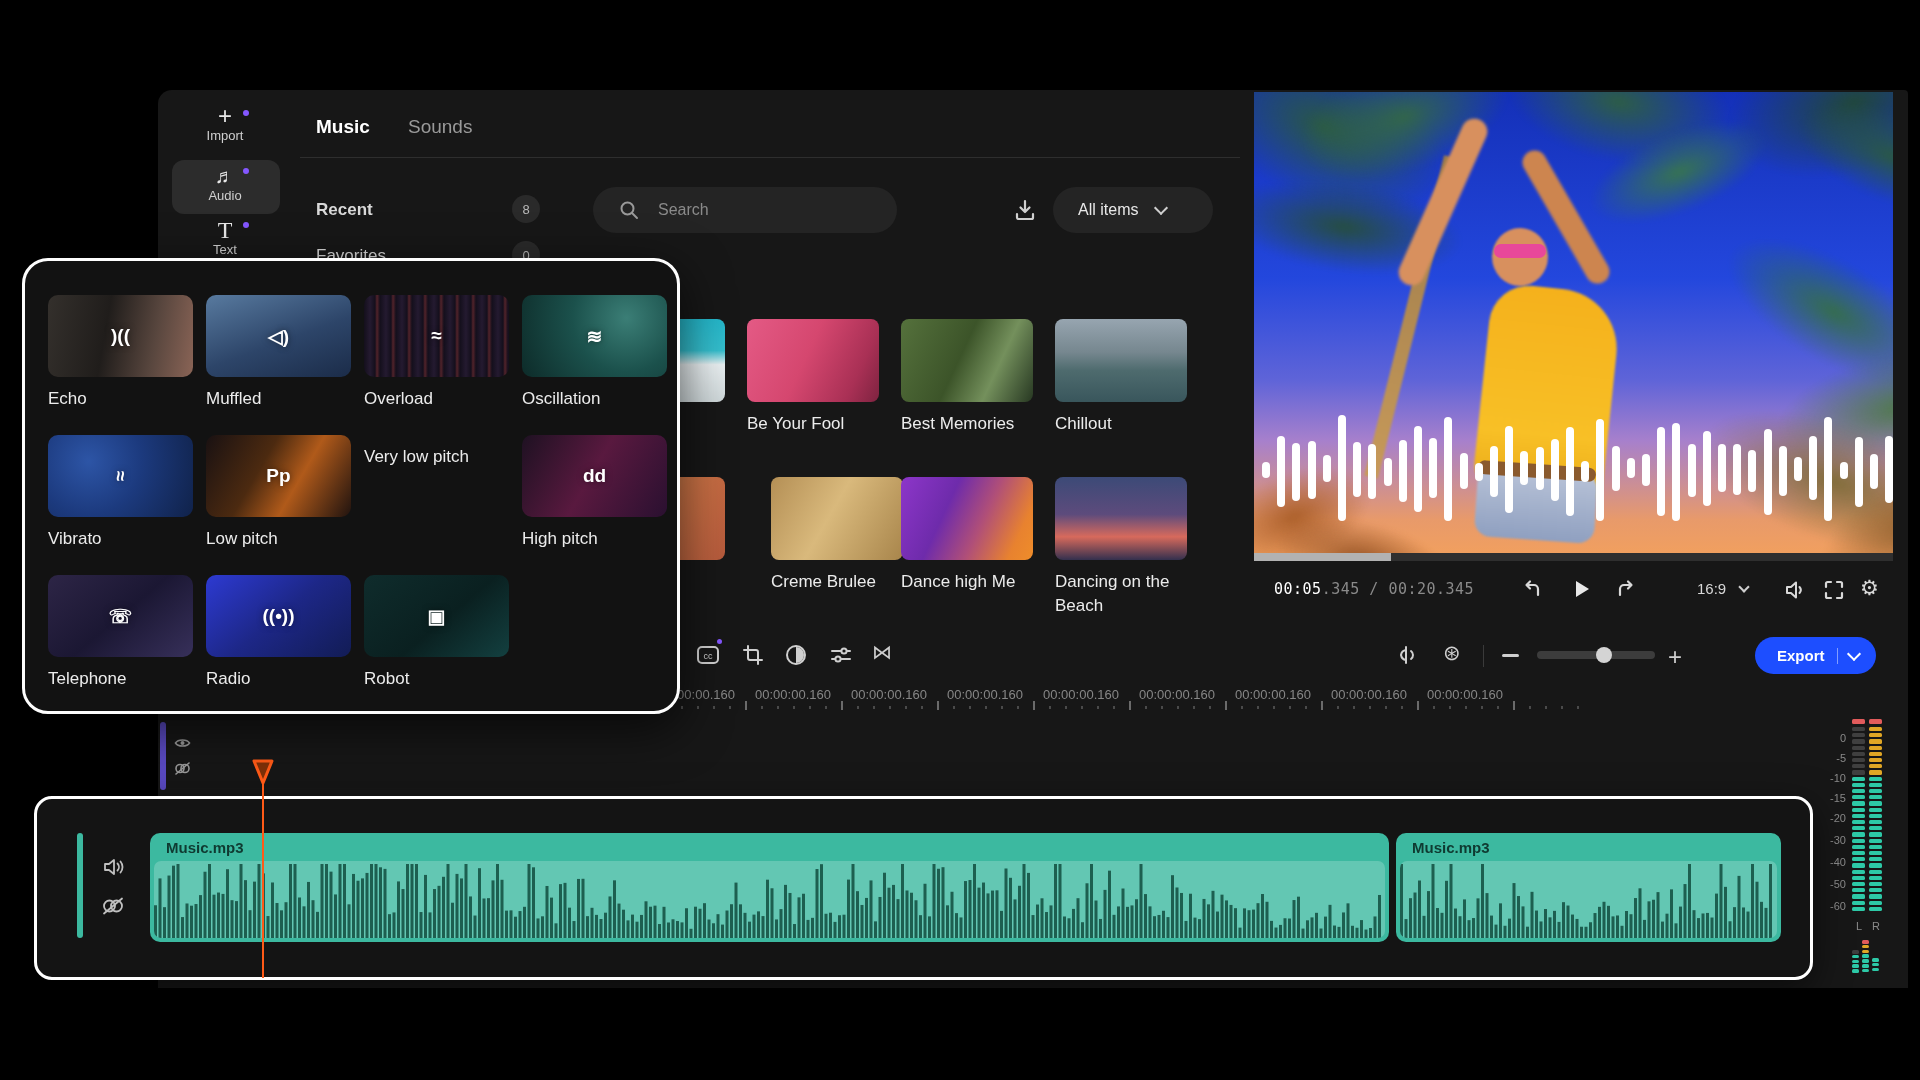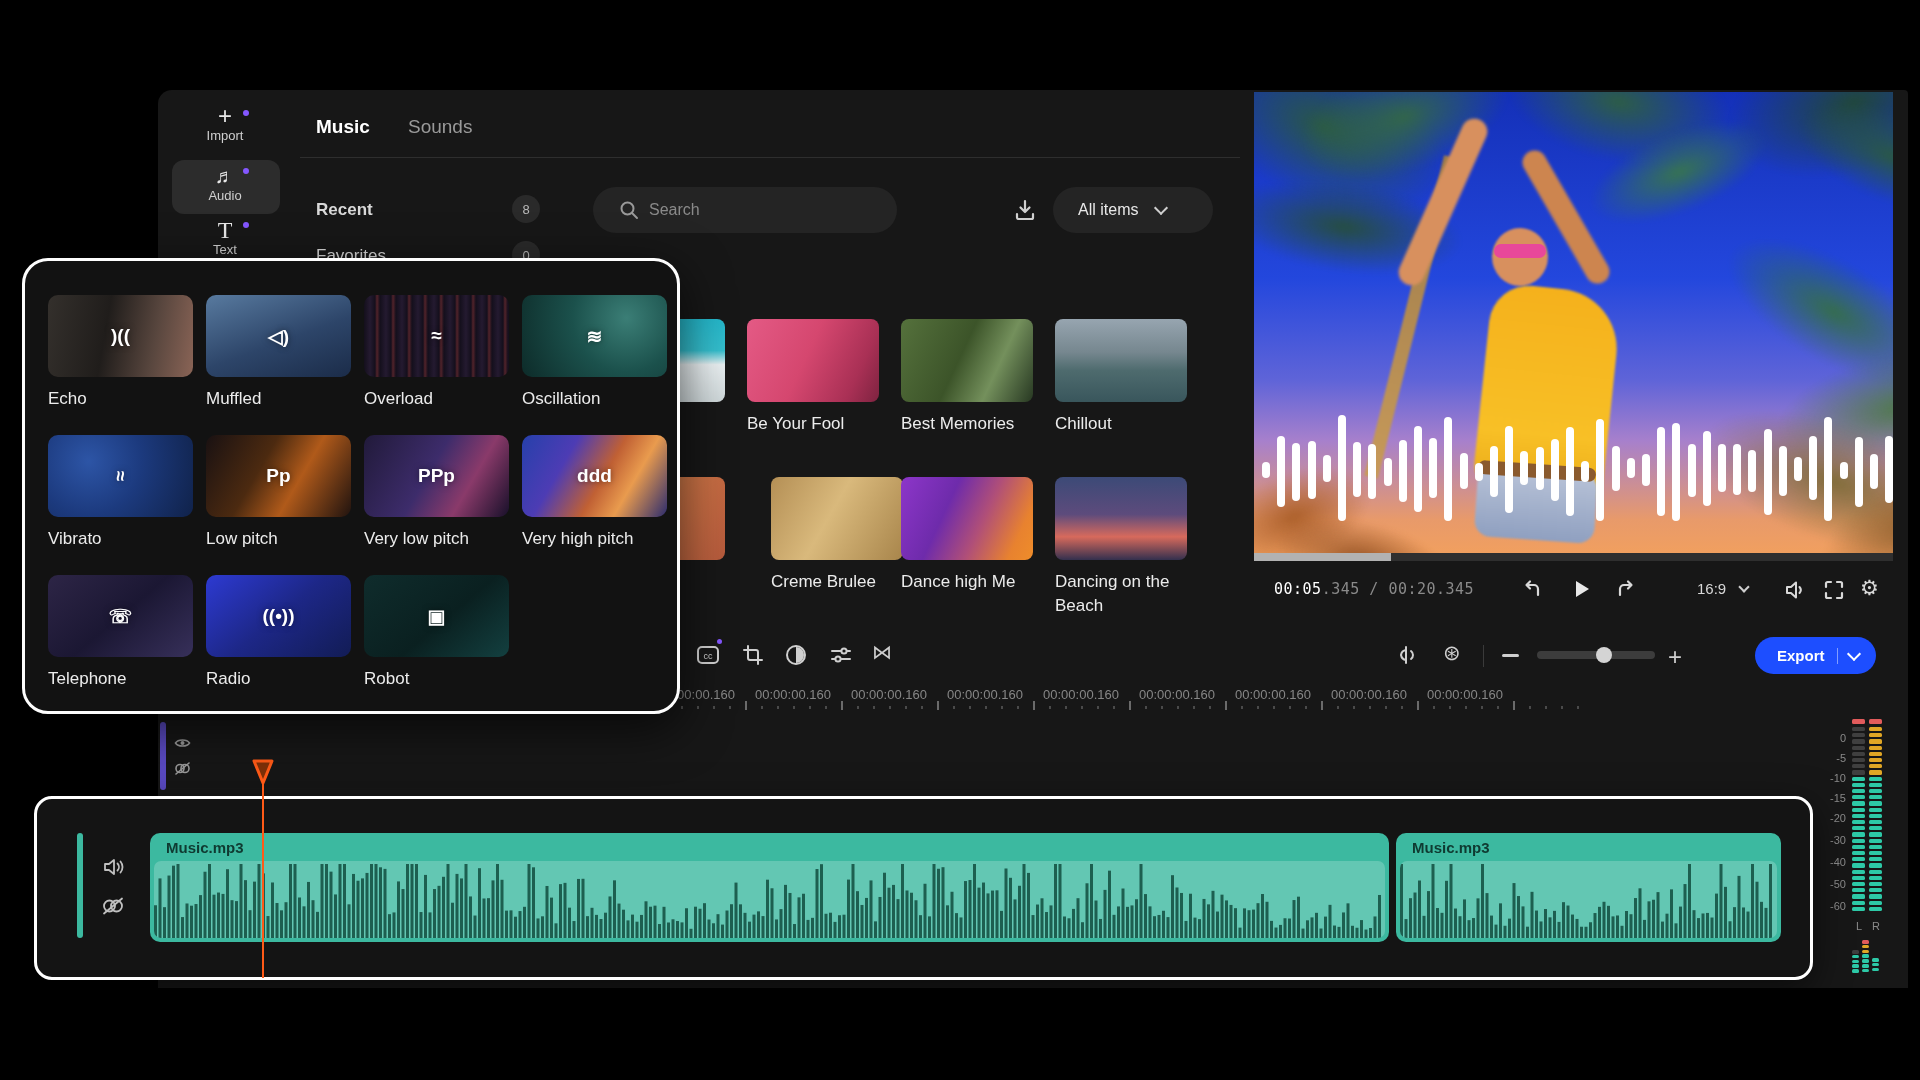--- a/index.html
+++ b/index.html
@@ -91,21 +91,21 @@
   <div class="abs rowlabel" style="left:316px;top:200px;font-weight:bold;">Recent</div>
   <div class="abs badge" style="left:512px;top:195px;">8</div>
   <div class="abs rowlabel" style="left:316px;top:246px;">Favorites</div>
   <div class="abs badge" style="left:512px;top:241px;">0</div>
 
   <div class="abs pill" style="left:593px;top:187px;width:304px;height:46px;">
     <svg width="20" height="20" style="margin-left:26px;" viewBox="0 0 20 20">
       <circle cx="8.5" cy="8.5" r="6" fill="none" stroke="#9a9a9a" stroke-width="2"></circle>
       <line x1="13" y1="13" x2="18" y2="18" stroke="#9a9a9a" stroke-width="2" stroke-linecap="round"></line>
     </svg>
-    <span style="margin-left:10px;font-size:16px;color:#8a8a8a;">Search</span>
+    <span style="margin-left:19px;font-size:16px;color:#8a8a8a;">Search</span>
   </div>
 
   <div class="abs" style="left:1012px;top:197px;">
     <svg width="26" height="26" viewBox="0 0 26 26">
       <path d="M13 4 v10 M8.5 10.5 L13 15 l4.5 -4.5" fill="none" stroke="#cfcfcf" stroke-width="2.2" stroke-linecap="round" stroke-linejoin="round"></path>
       <path d="M5 17 v3.5 a1.5 1.5 0 0 0 1.5 1.5 h13 a1.5 1.5 0 0 0 1.5 -1.5 V17" fill="none" stroke="#cfcfcf" stroke-width="2.2" stroke-linecap="round"></path>
     </svg>
   </div>
 
   <div class="abs pill" style="left:1053px;top:187px;width:160px;height:46px;">
@@ -731,34 +731,29 @@
         </div>
         <div>
           <div class="fx-thumb" style="background: linear-gradient(120deg, rgb(25, 17, 18) 0%, rgb(76, 42, 16) 38%, rgb(176, 90, 26) 62%, rgb(32, 19, 15) 100%);">
             <div class="fx-ico">
               <span>Pp</span>
             </div>
           </div>
           <div class="fx-label">Low pitch</div>
         </div>
         <div>
-          <div class="fx-thumb" style="background: linear-gradient(120deg, rgb(33, 26, 58) 0%, rgb(61, 44, 107) 45%, rgb(138, 58, 106) 70%, rgb(24, 16, 42) 100%);">
+          <div class="fx-label">Very low pitch</div>
+        </div>
+        <div>
+          <div class="fx-thumb" style="background: linear-gradient(120deg, rgb(30, 17, 34) 0%, rgb(89, 25, 63) 48%, rgb(42, 16, 48) 100%);">
             <div class="fx-ico">
-              <span>PPp</span>
+              <span>dd</span>
             </div>
           </div>
-          <div class="fx-label">Very low pitch</div>
-        </div>
-        <div>
-          <div class="fx-thumb" style="background: linear-gradient(120deg, rgb(38, 64, 171) 0%, rgb(77, 60, 180) 30%, rgb(192, 96, 52) 55%, rgb(233, 155, 78) 72%, rgb(44, 44, 110) 100%);">
-            <div class="fx-ico">
-              <span>ddd</span>
-            </div>
-          </div>
-          <div class="fx-label">Very high pitch</div>
+          <div class="fx-label">High pitch</div>
         </div>
         <div>
           <div class="fx-thumb" style="background: linear-gradient(140deg, rgb(45, 37, 70) 0%, rgb(27, 23, 51) 50%, rgb(55, 48, 90) 100%);">
             <div class="fx-ico">
               <span>☏</span>
             </div>
           </div>
           <div class="fx-label">Telephone</div>
         </div>
         <div>

